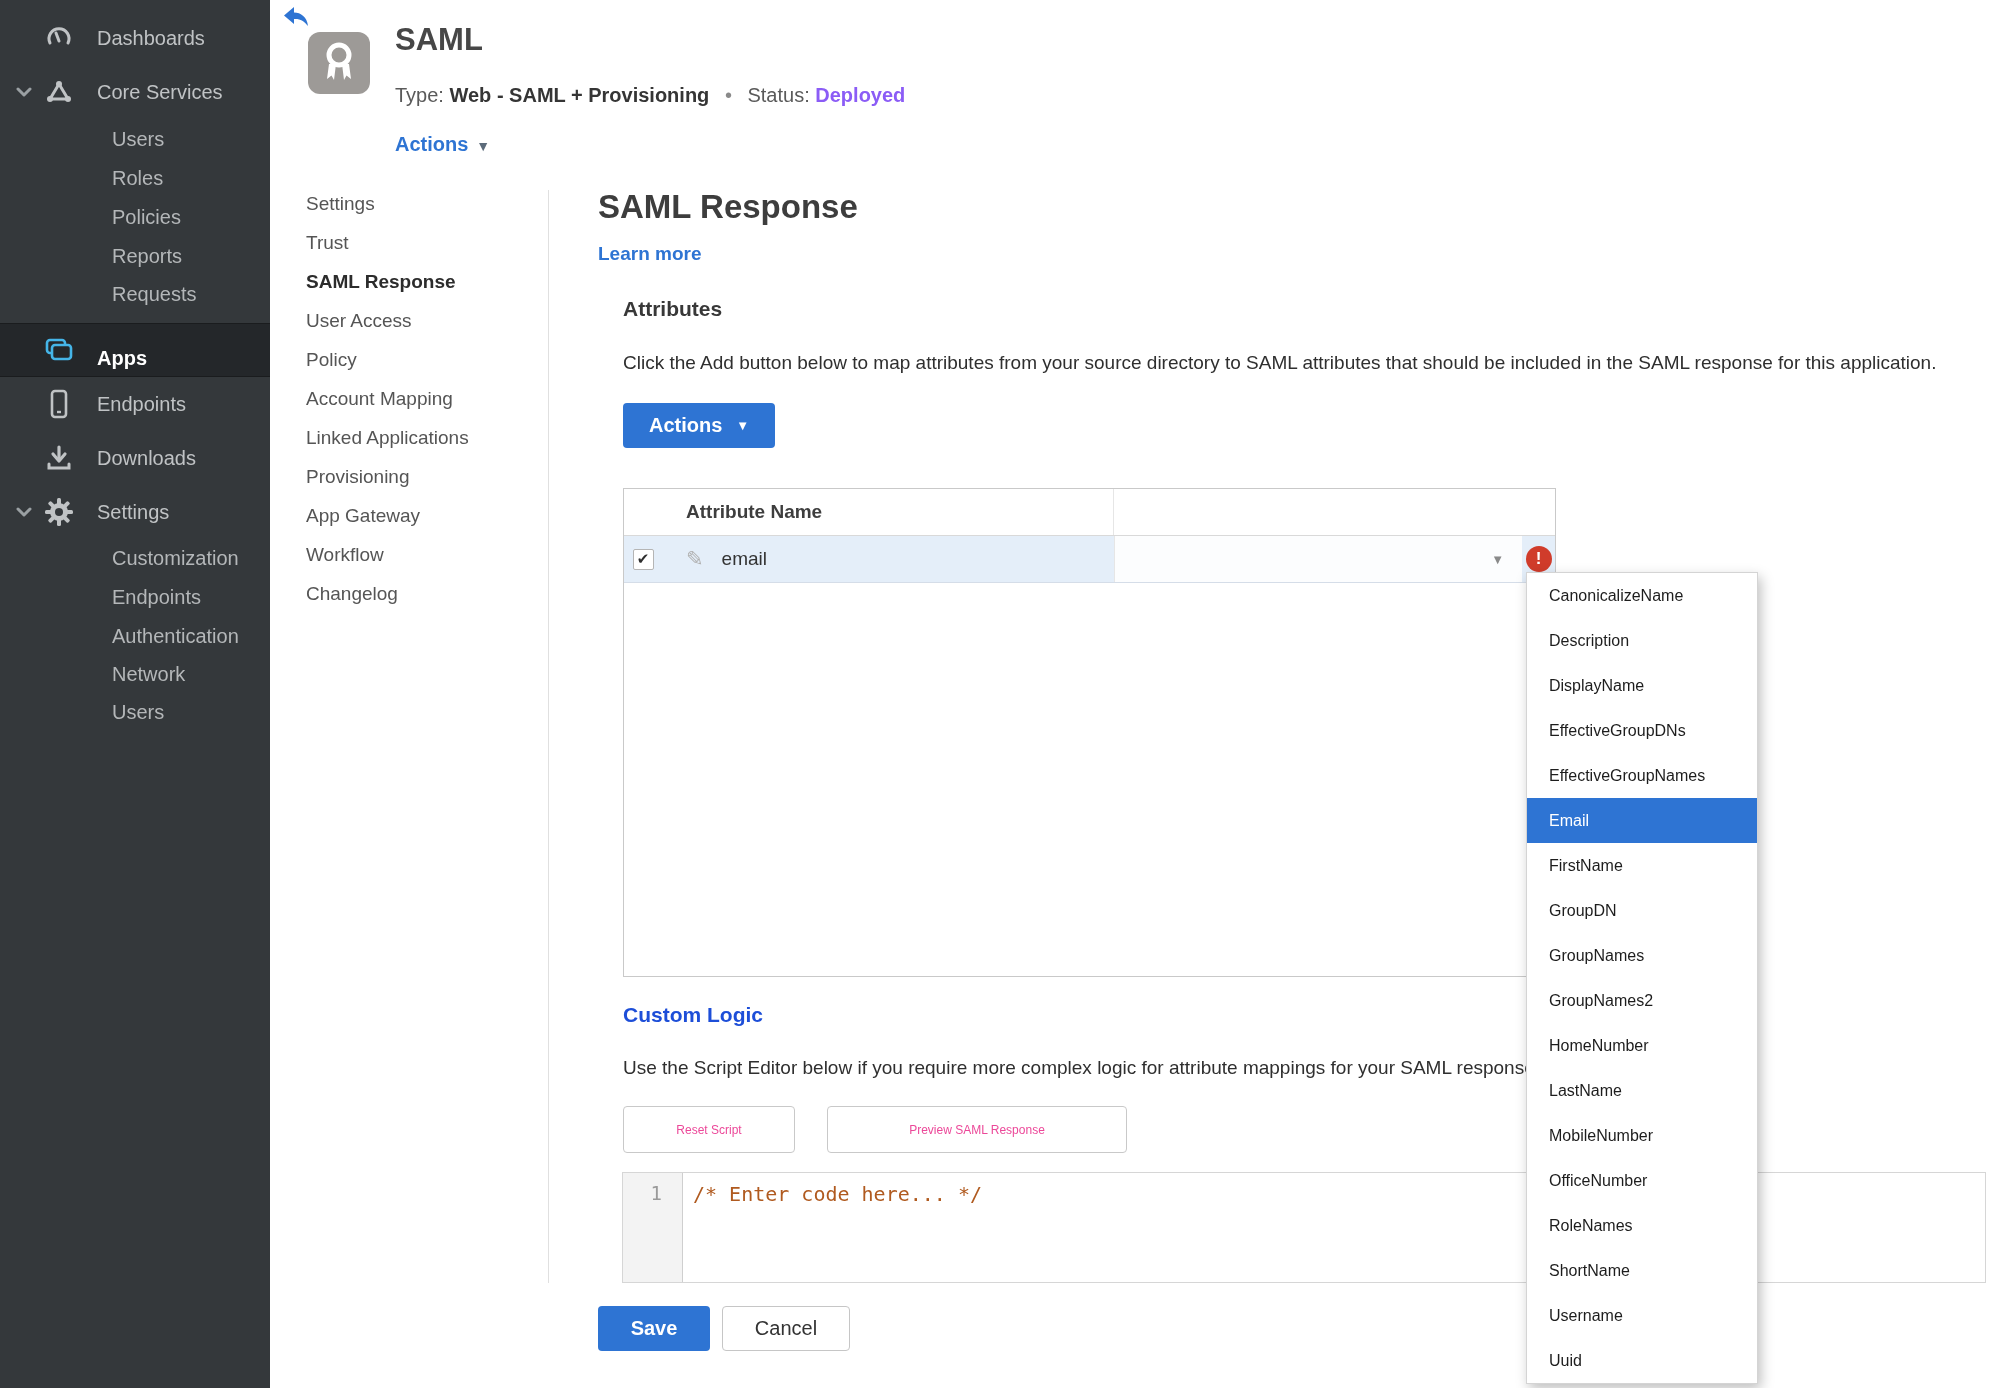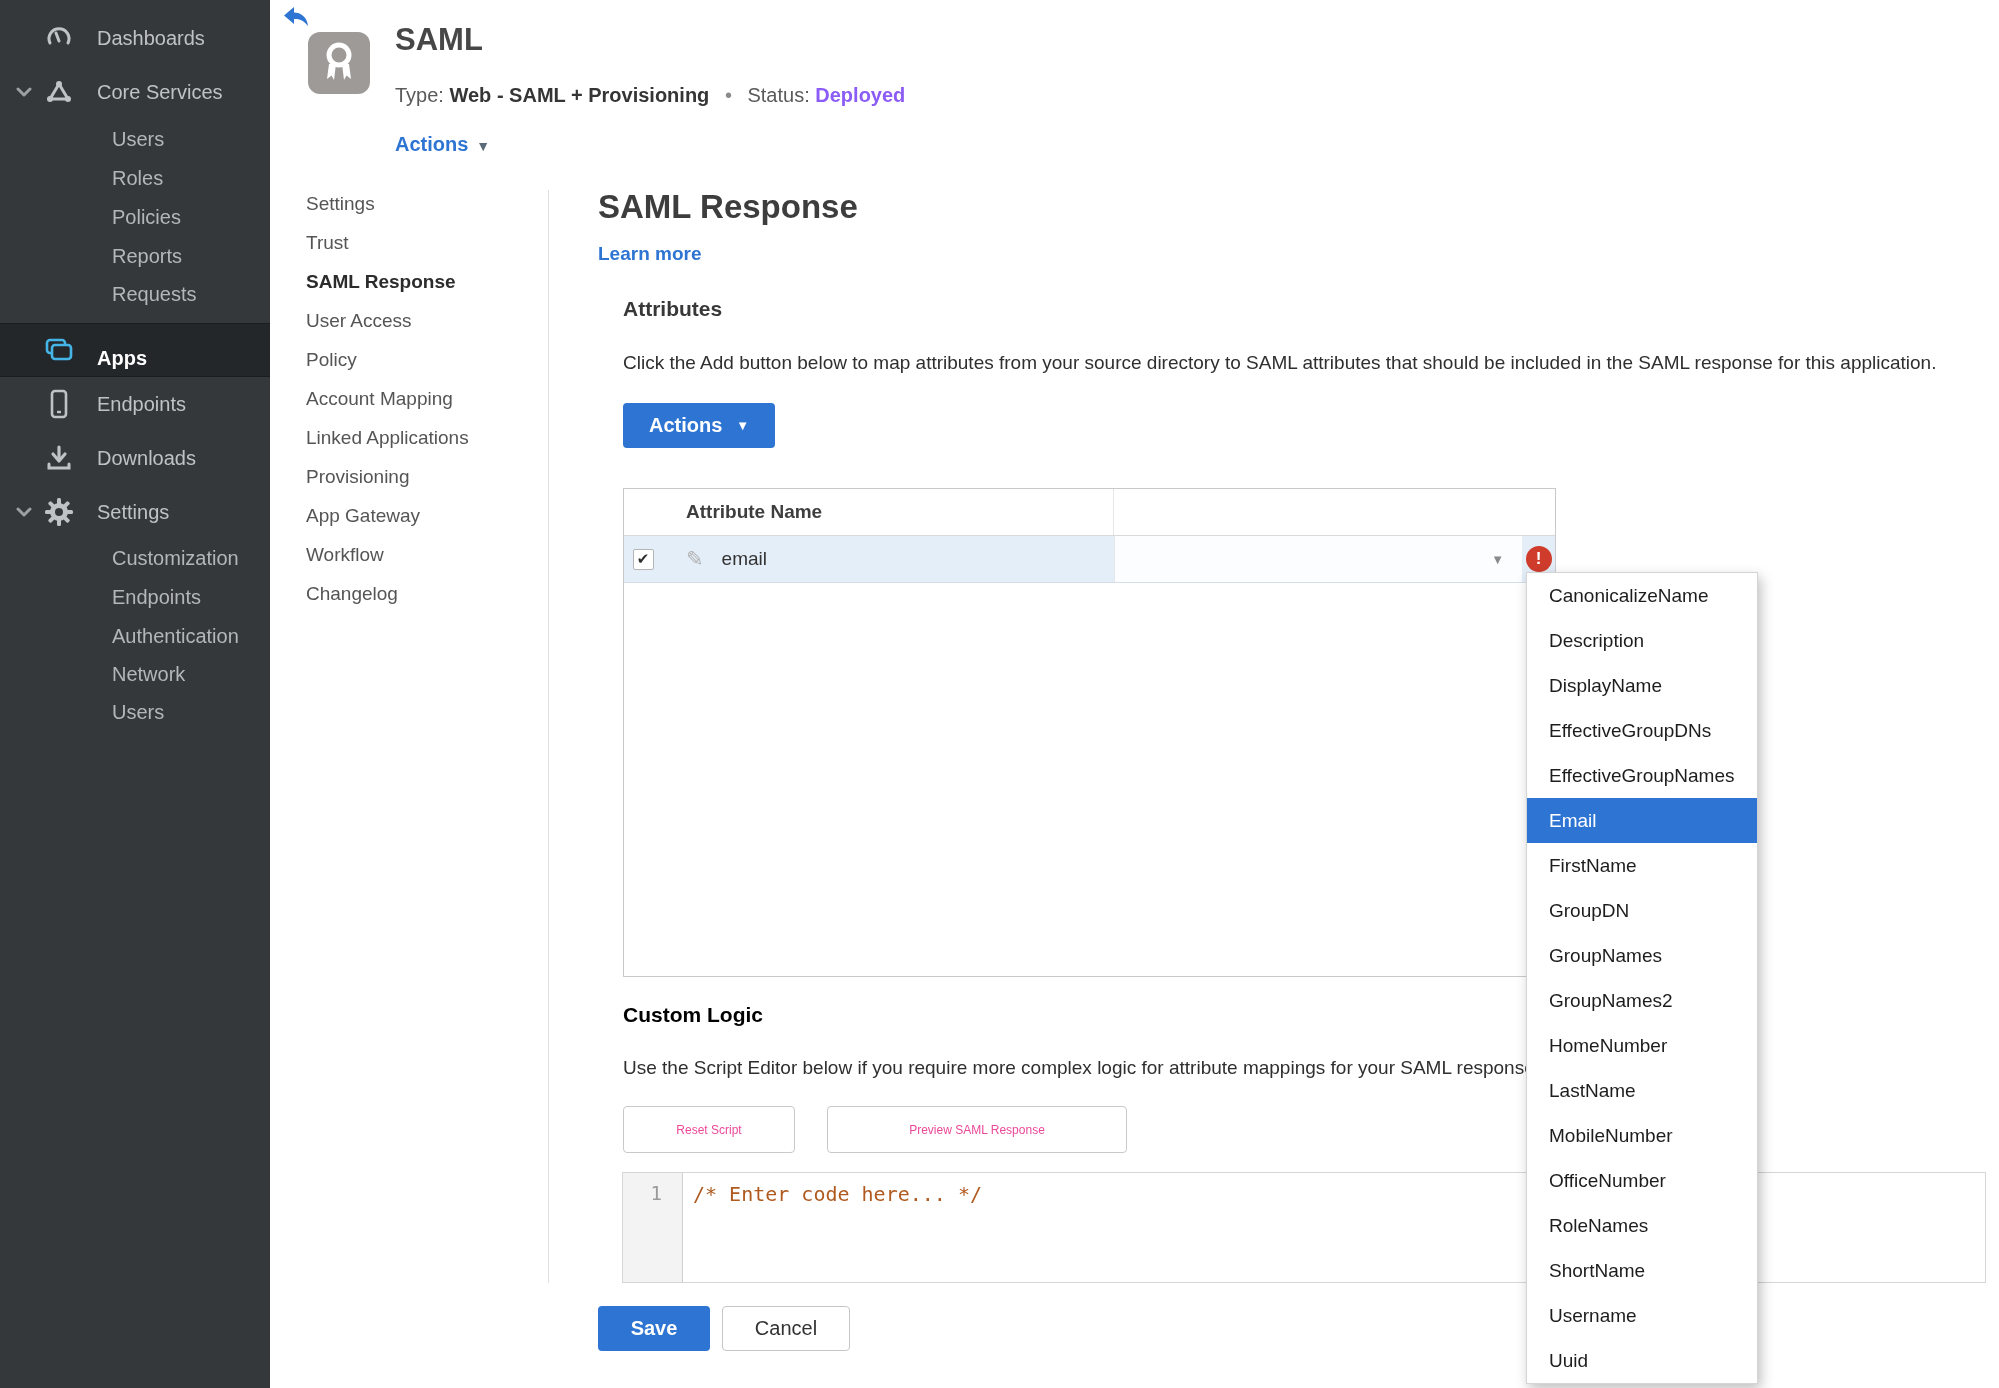--- a/index.html
+++ b/index.html
@@ -73,25 +73,25 @@
                 border:1px solid #cfcfcf; box-shadow:0 4px 8px rgba(0,0,0,0.28); padding:3px; z-index:20; }
   .value-menu .item { position:relative; height:100%; background:linear-gradient(#efefef,#e4e4e4);
                       border:1px solid #d4d4d4; border-radius:2px; display:flex; align-items:center;
                       padding-left:24px; font-size:20px; color:#1f1f1f; cursor:pointer; }
   .value-menu .arrow { position:absolute; right:14px; font-size:14px; color:#555; }
 
   
   .submenu { position:absolute; left:1526px; top:572px; width:232px; background:#fff; border:1px solid #d4d4d4;
              box-shadow:3px 5px 12px rgba(0,0,0,0.25); z-index:30; }
   .submenu .sm-item { height:45px; display:flex; align-items:center; padding-left:22px;
-                      font-size:19px; color:#1d1d1d; cursor:pointer; white-space:nowrap; }
+                      font-size:16px; color:#1d1d1d; cursor:pointer; white-space:nowrap; }
   .submenu .sm-item.selected { background:#2e74d3; color:#fff; }
 
   
-  .logic-heading { position:absolute; left:623px; top:1003px; font-size:21px; font-weight:bold; color:#000000; }
+  .logic-heading { position:absolute; left:623px; top:1003px; font-size:21px; font-weight:bold; color:#1d4ed8; }
   .logic-desc { position:absolute; left:623px; top:1057px; font-size:19px; color:#2f2f2f; white-space:nowrap; }
   .ghost-btn { position:absolute; top:1106px; height:47px; background:#fff; border:1px solid #c9c9c9; border-radius:4px;
                font-size:12px; color:#ec4899; font-family:Liberation Sans, sans-serif; cursor:pointer; }
   .reset-btn { left:623px; width:172px; }
   .preview-btn { left:812px; width:300px;margin-left:15px; }
 
   
   .editor { position:absolute; left:622px; top:1172px; width:1364px; height:111px; background:#fff;
             border:1px solid #d6d6d6; display:flex; z-index:1; }
   .gutter { width:60px; background:#f3f3f3; border-right:1px solid #cfcfcf; text-align:right;

